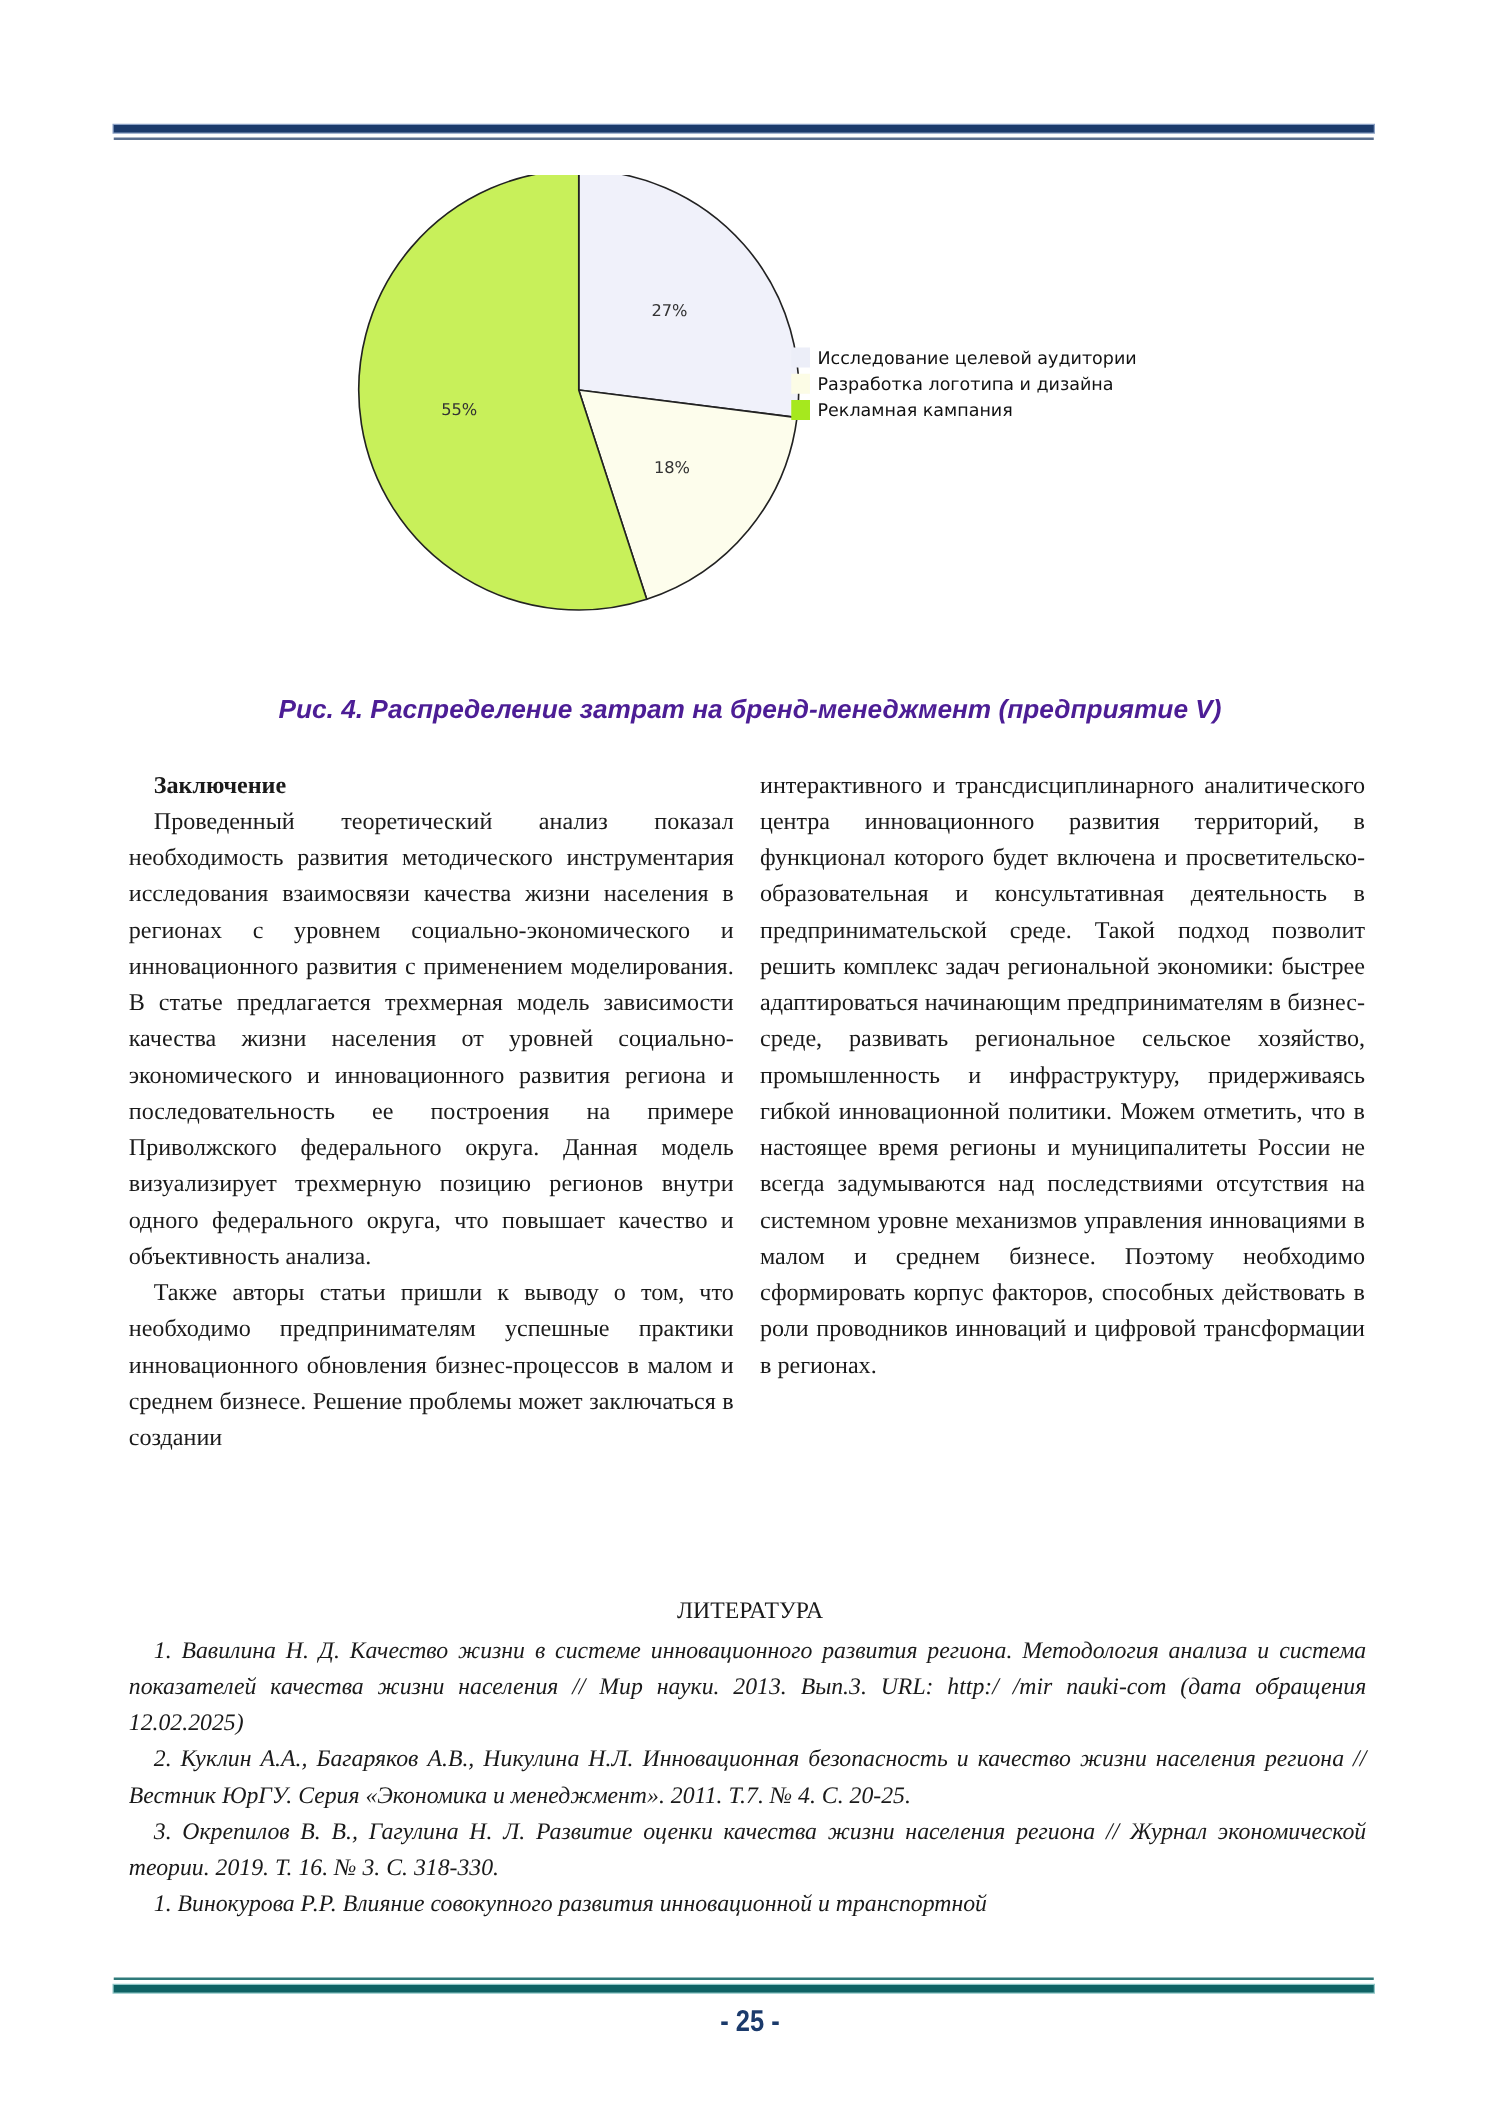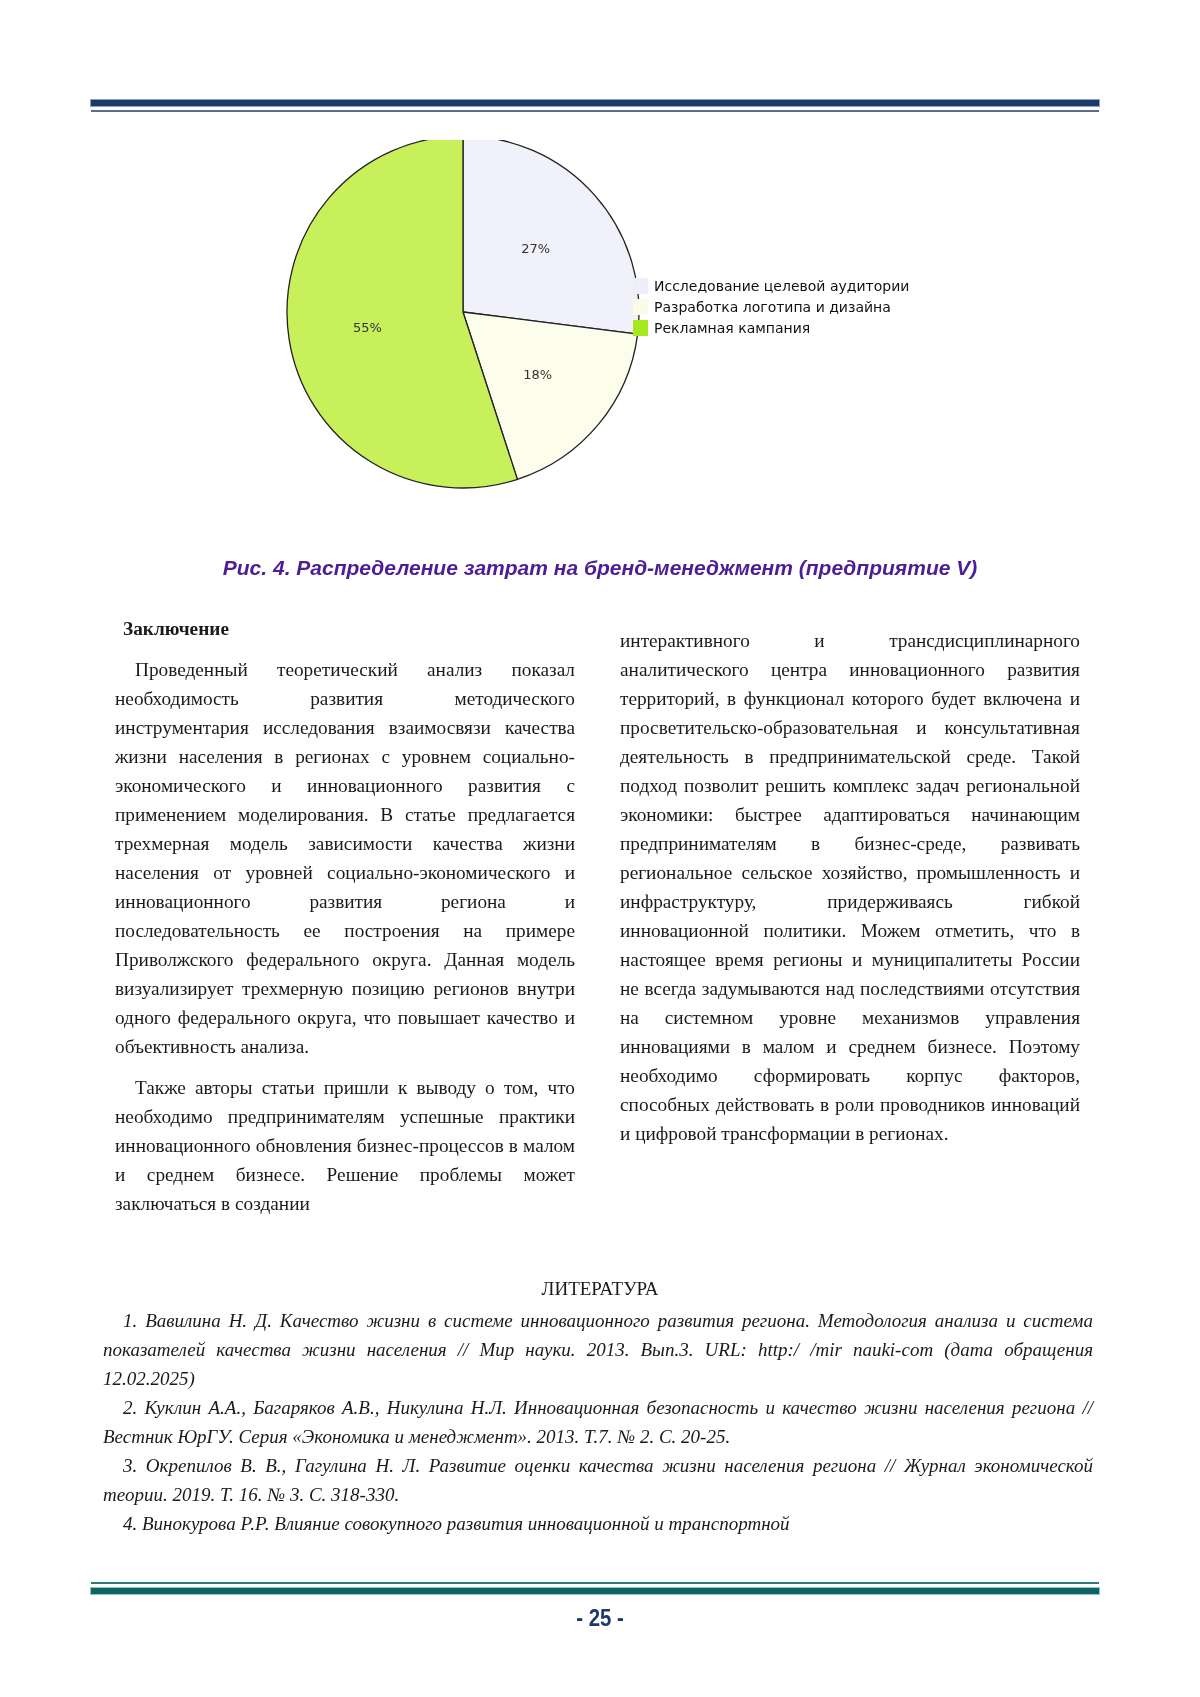--- a/index.html
+++ b/index.html
@@ -12,21 +12,21 @@
 
   #chart { position:absolute; left:260px; top:140px; width:800px; height:420px; }
   .pie-label { font-family:"DejaVu Sans", sans-serif; font-size:13px; fill:#333; }
   .legend-text { font-family:"DejaVu Sans", sans-serif; font-size:14px; fill:#111; }
 
   .caption { position:absolute; left:0; width:1200px; top:556px; text-align:center; font-family:"Liberation Sans", sans-serif; font-style:italic; font-weight:bold; font-size:21px; color:#4c1d95; }
 
   .col { position:absolute; top:614px; width:484px; font-size:19.3px; line-height:29px; text-align:justify; }
   .col.left { left:103px; }
   .col.right { left:608px; }
-  .col p { margin:12px; text-indent:20px; }
+  .col p { margin:0; text-indent:20px; }
   .col p.noindent { text-indent:0; }
   .col h3 { margin:0; font-size:19.3px; line-height:29px; font-weight:bold; padding-left:20px; }
 
   .refs-title { position:absolute; left:0; width:1200px; top:1278px; text-align:center; font-weight:normal; font-size:19px; }
   .refs { position:absolute; left:103px; top:1306px; width:990px; font-style:italic; font-size:19px; line-height:29px; text-align:justify; }
   .refs p { margin:0; text-indent:20px;font-style:italic; }
 </style>
 </head>
 <body>
 
@@ -62,20 +62,20 @@
   <p>Также авторы статьи пришли к выводу о том, что необходимо предпринимателям успешные практики инновационного обновления бизнес-процессов в малом и среднем бизнесе. Решение проблемы  может заключаться в создании</p>
 </div>
 
 <div class="col right">
   <p class="noindent">интерактивного и трансдисциплинарного аналитического центра инновационного развития территорий, в функционал которого будет включена и просветительско-образовательная и консультативная деятельность в предпринимательской среде. Такой подход позволит решить комплекс задач региональной экономики: быстрее адаптироваться начинающим предпринимателям в бизнес-среде, развивать региональное сельское хозяйство, промышленность и инфраструктуру, придерживаясь гибкой инновационной политики. Можем отметить, что в настоящее время регионы и муниципалитеты России не всегда задумываются над последствиями отсутствия на системном уровне механизмов управления инновациями в малом и среднем бизнесе. Поэтому необходимо сформировать корпус факторов, способных действовать в роли проводников инноваций и цифровой трансформации в регионах.</p>
 </div>
 
 <div class="refs-title">ЛИТЕРАТУРА</div>
 <div class="refs">
   <p>1. Вавилина Н. Д. Качество жизни в системе инновационного развития региона. Методология анализа и система показателей качества жизни населения // Мир науки. 2013. Вып.3. URL: http:/ /mir nauki-com (дата обращения 12.02.2025)</p>
-  <p>2. Куклин А.А., Багаряков А.В., Никулина Н.Л. Инновационная безопасность и качество жизни населения региона // Вестник ЮрГУ. Серия «Экономика и менеджмент». 2013. Т.7. № 2. С. 20-25.</p>
+  <p>2. Куклин А.А., Багаряков А.В., Никулина Н.Л. Инновационная безопасность и качество жизни населения региона // Вестник ЮрГУ. Серия «Экономика и менеджмент». 2011. Т.7. № 4. С. 20-25.</p>
   <p>3. Окрепилов В. В., Гагулина Н. Л. Развитие оценки качества жизни населения региона // Журнал экономической теории. 2019. Т. 16. № 3. С. 318-330.</p>
-  <p>4. Винокурова Р.Р. Влияние совокупного развития инновационной и транспортной</p>
+  <p>1. Винокурова Р.Р. Влияние совокупного развития инновационной и транспортной</p>
 </div>
 
 <div class="rule-bot-thin"></div>
 <div class="rule-bot-thick"></div>
 <div class="page-number">- 25 -</div>
 
 </body></html>

